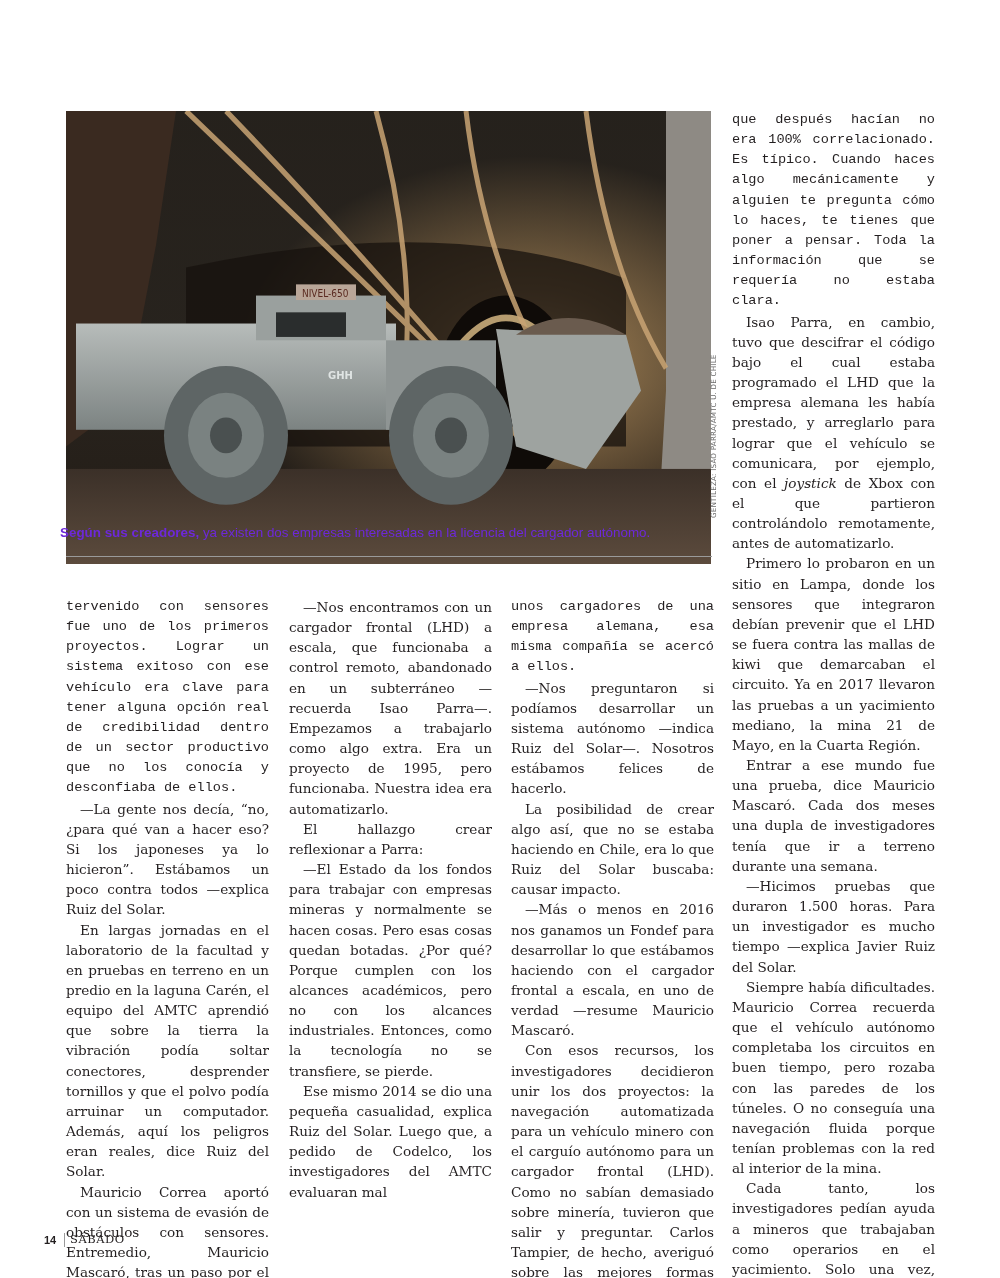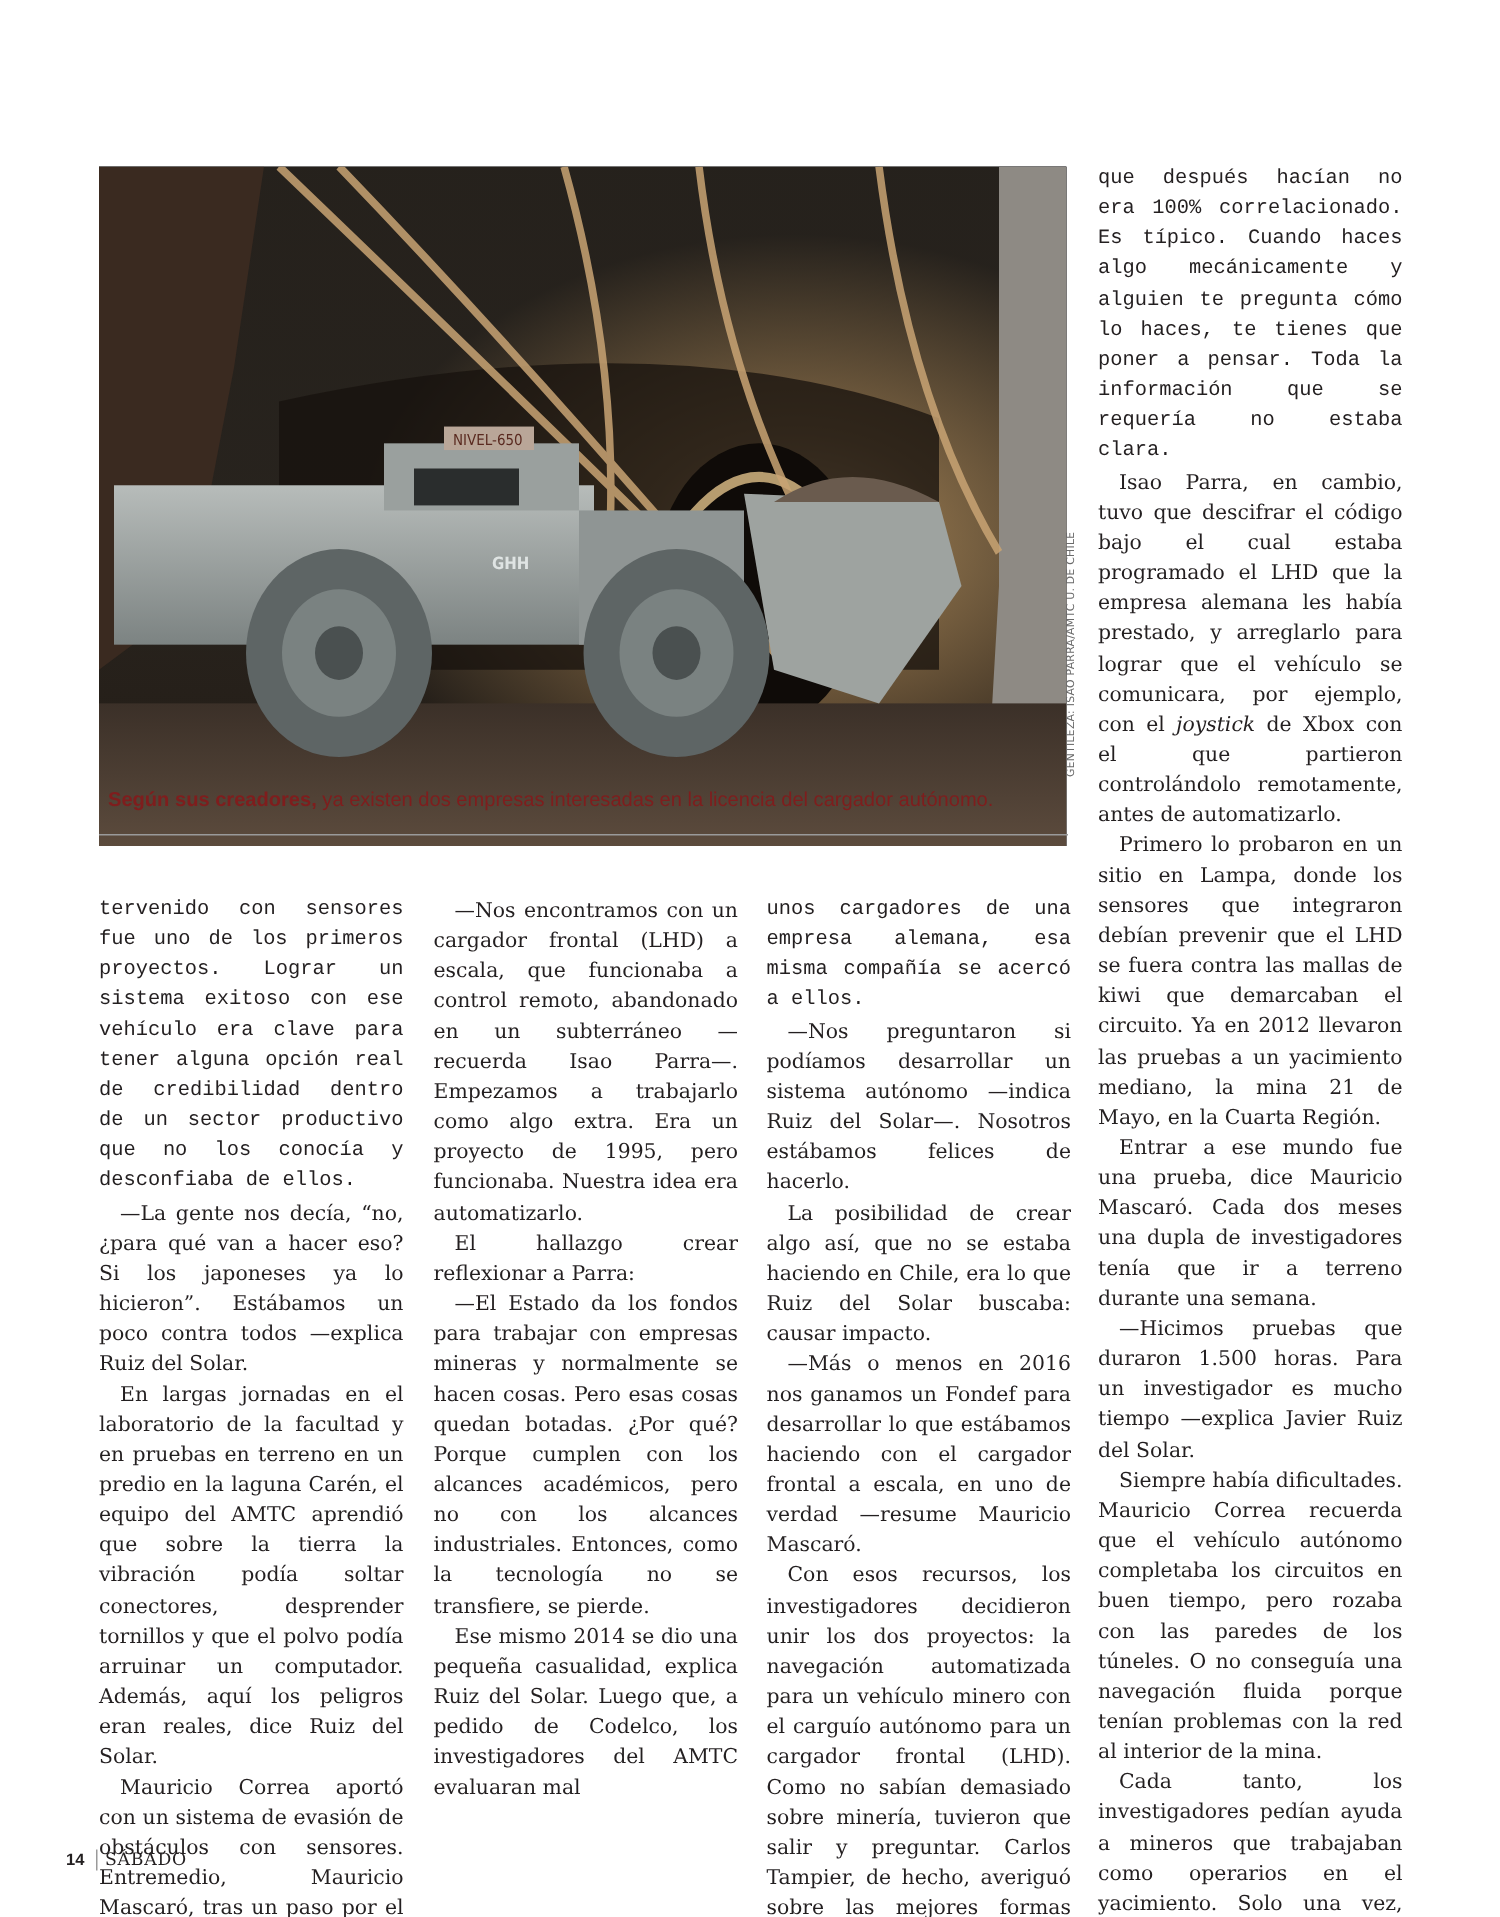--- a/index.html
+++ b/index.html
@@ -1,20 +1,20 @@
 <!DOCTYPE html>
 <html><head>
 <meta charset="utf-8">
 <style>
   html, body { margin: 0; padding: 0; background: #ffffff; }
   body { width: 1000px; height: 1278px; position: relative; overflow: hidden; font-family: "DejaVu Serif", serif; color: #231f20; }
   .photo { position: absolute; left: 66px; top: 111px; width: 645px; height: 453px; overflow: hidden; background: #1b1714; }
   .photo svg { width: 100%; height: 100%; display: block; }
   .credit { position: absolute; left: 709px; top: 518px; width: 160px; height: 14px; transform: rotate(-90deg); transform-origin: 0 0; font-family: "DejaVu Sans", sans-serif; font-size: 7.2px; letter-spacing: 0.2px; color: #6b6b6b; white-space: nowrap; }
-  .caption { position: absolute; left: 72px; top: 524px; width: 650px; font-family: "Liberation Sans", sans-serif; font-size: 13.4px; line-height: 18px; color: #7f1d1d; white-space: nowrap; }
+  .caption { position: absolute; left: 60px; top: 524px; width: 650px; font-family: "Liberation Sans", sans-serif; font-size: 13.4px; line-height: 18px; color: #6d28d9; white-space: nowrap; }
   .caption b { font-weight: bold; }
   .rule { position: absolute; left: 66px; top: 556px; width: 646px; height: 1px; background: #9a9a9a; }
   .col { position: absolute; font-size: 13.6px; line-height: 20.15px; color: #231f20; text-align: justify; }
   .col p { margin: 0; text-indent: 14px; }
   .col p.noindent { text-indent: 0; font-family: Liberation Mono, monospace; }
   .c1 { left: 66px; top: 597px; width: 203px; }
   .c2 { left: 289px; top: 597px; width: 203px; }
   .c3 { left: 511px; top: 597px; width: 203px; }
   .c4 { left: 732px; top: 110px; width: 203px; }
   .c4 i { }
@@ -104,21 +104,21 @@
   <p>—Nos preguntaron si podíamos desarrollar un sistema autónomo —indica Ruiz del Solar—. Nosotros estábamos felices de hacerlo.</p>
   <p>La posibilidad de crear algo así, que no se estaba haciendo en Chile, era lo que Ruiz del Solar buscaba: causar impacto.</p>
   <p>—Más o menos en 2016 nos ganamos un Fondef para desarrollar lo que estábamos haciendo con el cargador frontal a escala, en uno de verdad —resume Mauricio Mascaró.</p>
   <p>Con esos recursos, los investigadores decidieron unir los dos proyectos: la navegación automatizada para un vehículo minero con el carguío autónomo para un cargador frontal (LHD). Como no sabían demasiado sobre minería, tuvieron que salir y preguntar. Carlos Tampier, de hecho, averiguó sobre las mejores formas para que una pala fracturara una roca:</p>
 
 </div>
 
 <div class="col c4">
   <p class="noindent">que después hacían no era 100% correlacionado. Es típico. Cuando haces algo mecánicamente y alguien te pregunta cómo lo haces, te tienes que poner a pensar. Toda la información que se requería no estaba clara.</p>
   <p><span>Isao Parra, en cambio, tuvo que descifrar el código bajo el cual estaba programado el LHD que la empresa alemana les había prestado, y arreglarlo para lograr que el vehículo se comunicara, por ejemplo, con el </span><i>joystick</i><span> de Xbox con el que partieron controlándolo remotamente, antes de automatizarlo.</span></p>
-  <p>Primero lo probaron en un sitio en Lampa, donde los sensores que integraron debían prevenir que el LHD se fuera contra las mallas de kiwi que demarcaban el circuito. Ya en 2012 llevaron las pruebas a un yacimiento mediano, la mina 21 de Mayo, en la Cuarta Región.</p>
+  <p>Primero lo probaron en un sitio en Lampa, donde los sensores que integraron debían prevenir que el LHD se fuera contra las mallas de kiwi que demarcaban el circuito. Ya en 2017 llevaron las pruebas a un yacimiento mediano, la mina 21 de Mayo, en la Cuarta Región.</p>
   <p>Entrar a ese mundo fue una prueba, dice Mauricio Mascaró. Cada dos meses una dupla de investigadores tenía que ir a terreno durante una semana.</p>
   <p>—Hicimos pruebas que duraron 1.500 horas. Para un investigador es mucho tiempo —explica Javier Ruiz del Solar.</p>
   <p>Siempre había dificultades. Mauricio Correa recuerda que el vehículo autónomo completaba los circuitos en buen tiempo, pero rozaba con las paredes de los túneles. O no conseguía una navegación fluida porque tenían problemas con la red al interior de la mina.</p>
   <p>Cada tanto, los investigadores pedían ayuda a mineros que trabajaban como operarios en el yacimiento. Solo una vez, cuenta Mascaró, hubo uno que los rechazó.</p>
 
 </div>
 
 <div class="folio">14</div>
 <div class="folio-sep"></div>
 <div class="folio-mag">SÁBADO</div>

